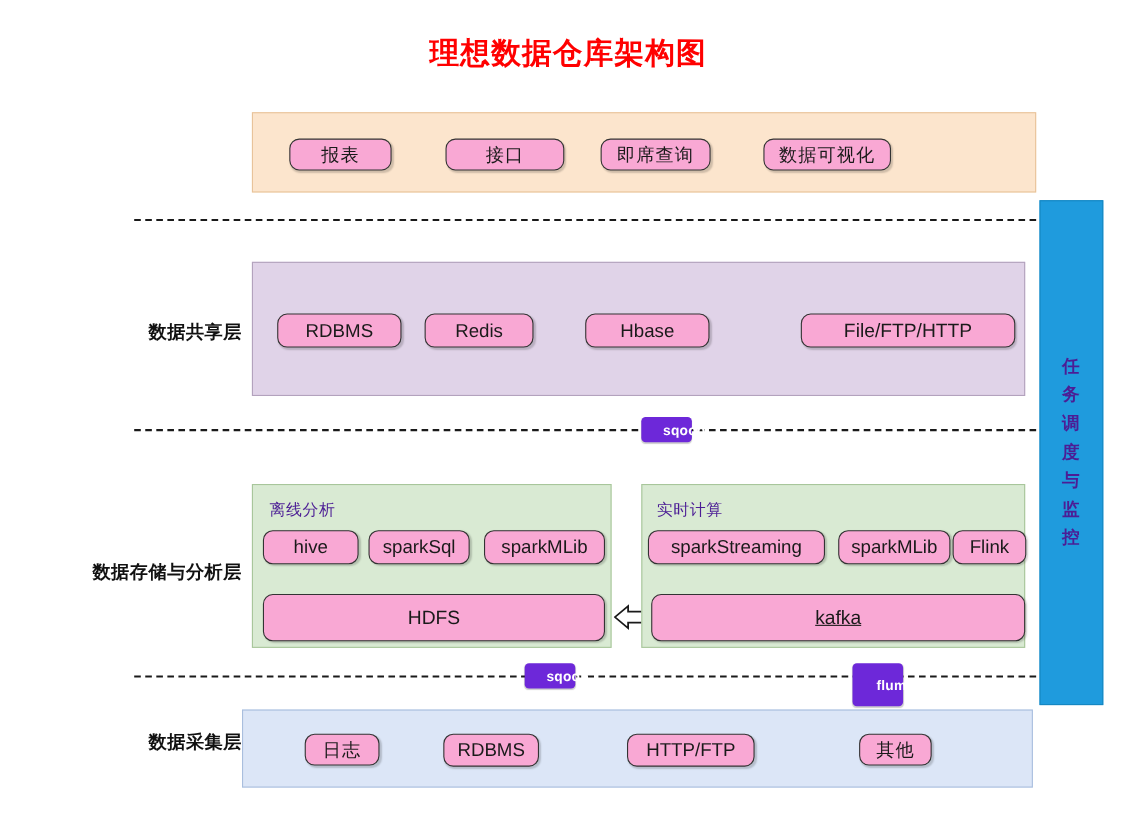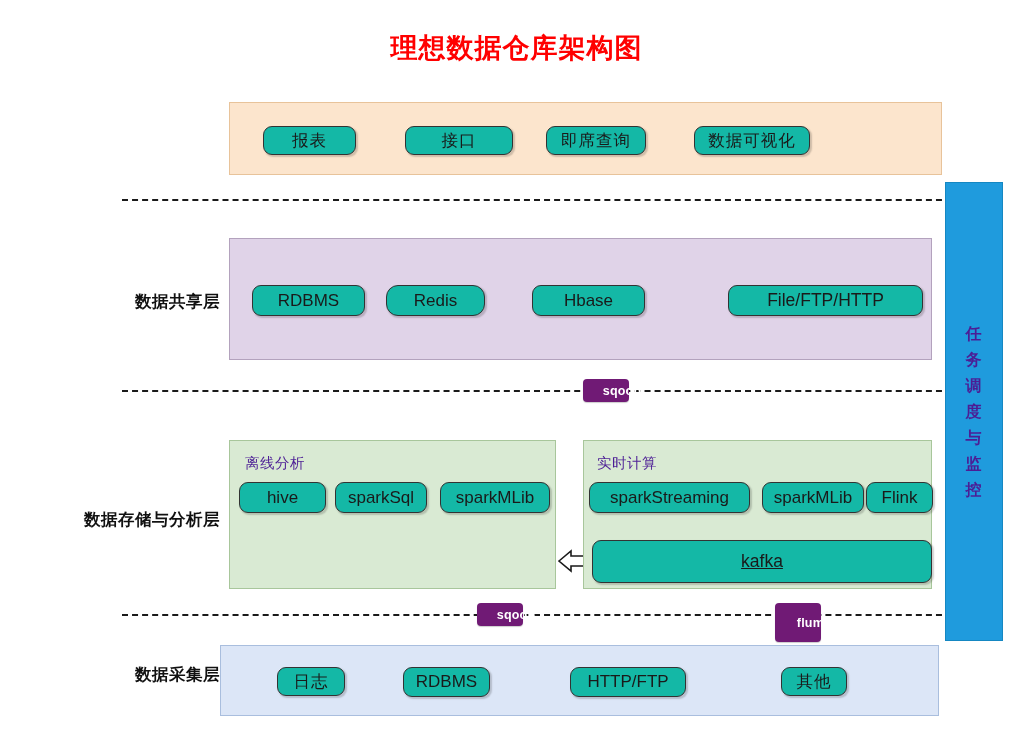--- a/index.html
+++ b/index.html
@@ -75,21 +75,21 @@
     font-size: 14.5px;
     color: #4c1d95;
     white-space: nowrap;
     letter-spacing: 0.5px;
   }
 
   
   .chip {
     position: absolute;
     box-sizing: border-box;
-    background: #14b8a6;
+    background: #f9a8d4;
     border: 1.6px solid #333333;
     border-radius: 9px;
     display: flex;
     align-items: center;
     justify-content: center;
     font-size: 17px;
     color: #1a1a1a;
     white-space: nowrap;
     box-shadow: 1.5px 1.5px 1.5px rgba(0,0,0,0.18);
   }
@@ -100,21 +100,21 @@
   .divider {
     position: absolute;
     height: 0;
     border-top: 2px dashed #1a1a1a;
   }
 
   
   .badge {
     position: absolute;
     box-sizing: border-box;
-    background: #701a75;
+    background: #6d28d9;
     border-radius: 4px;
     color: #ffffff;
     font-size: 12.5px;
     font-weight: bold;
     display: flex;
     align-items: center;
     justify-content: center;
     letter-spacing: 0.2px;
     box-shadow: 0 1px 1px rgba(0,0,0,0.2);
     padding-left: 32px;
@@ -162,36 +162,37 @@
   <div class="chip cjk" style="left:546px; top:126px; width:100px; height:29px;">即席查询</div>
   <div class="chip cjk" style="left:694px; top:126px; width:116px; height:29px;">数据可视化</div>
 
   <div class="divider" style="left:122px; top:199px; width:830px;"></div>
 
   <div class="layer-label" style="left:70px; top:291px; width:150px;">数据共享层</div>
 
   <div class="band band-share" style="left:229px; top:238px; width:703px; height:122px;"></div>
 
   <div class="chip" style="left:252px; top:285px; width:113px; height:31px;">RDBMS</div>
-  <div class="chip" style="left:386px; top:285px; width:99px; height:31px;border-radius:12px;">Redis</div>
+  <div class="chip" style="left:386px; top:285px; width:99px; height:31px;">Redis</div>
   <div class="chip" style="left:532px; top:285px; width:113px; height:31px;">Hbase</div>
   <div class="chip wide" style="left:703px; top:285px; width:195px; height:31px;margin-left:25px;">File/FTP/HTTP</div>
 
   <div class="divider" style="left:122px; top:390px; width:830px;"></div>
   <div class="badge" style="left:583px; top:379px; width:46px; height:23px;">sqoop</div>
 
   <div class="layer-label" style="left:20px; top:509px; width:200px;">数据存储与分析层</div>
 
   <div class="group-green" style="left:229px; top:440px; width:327px; height:149px;"></div>
   <div class="group-caption" style="left:245px; top:454px;">离线分析</div>
 
   <div class="chip" style="left:239px; top:482px; width:87px; height:31px;">hive</div>
   <div class="chip" style="left:335px; top:482px; width:92px; height:31px;">sparkSql</div>
   <div class="chip" style="left:440px; top:482px; width:110px; height:31px;">sparkMLib</div>
 
+  <div class="chip wide" style="left:239px; top:540px; width:311px; height:43px;">HDFS</div>
 
   <div class="arrow-left" style="left:558px; top:548px;">
     <svg width="34" height="26" viewBox="0 0 34 26">
       <polygon points="1,13 13,3 13,8 33,8 33,18 13,18 13,23" fill="#ffffff" stroke="#1a1a1a" stroke-width="1.6" stroke-linejoin="miter"></polygon>
     </svg>
   </div>
 
   <div class="group-green" style="left:583px; top:440px; width:349px; height:149px;"></div>
   <div class="group-caption" style="left:597px; top:454px;">实时计算</div>
 

